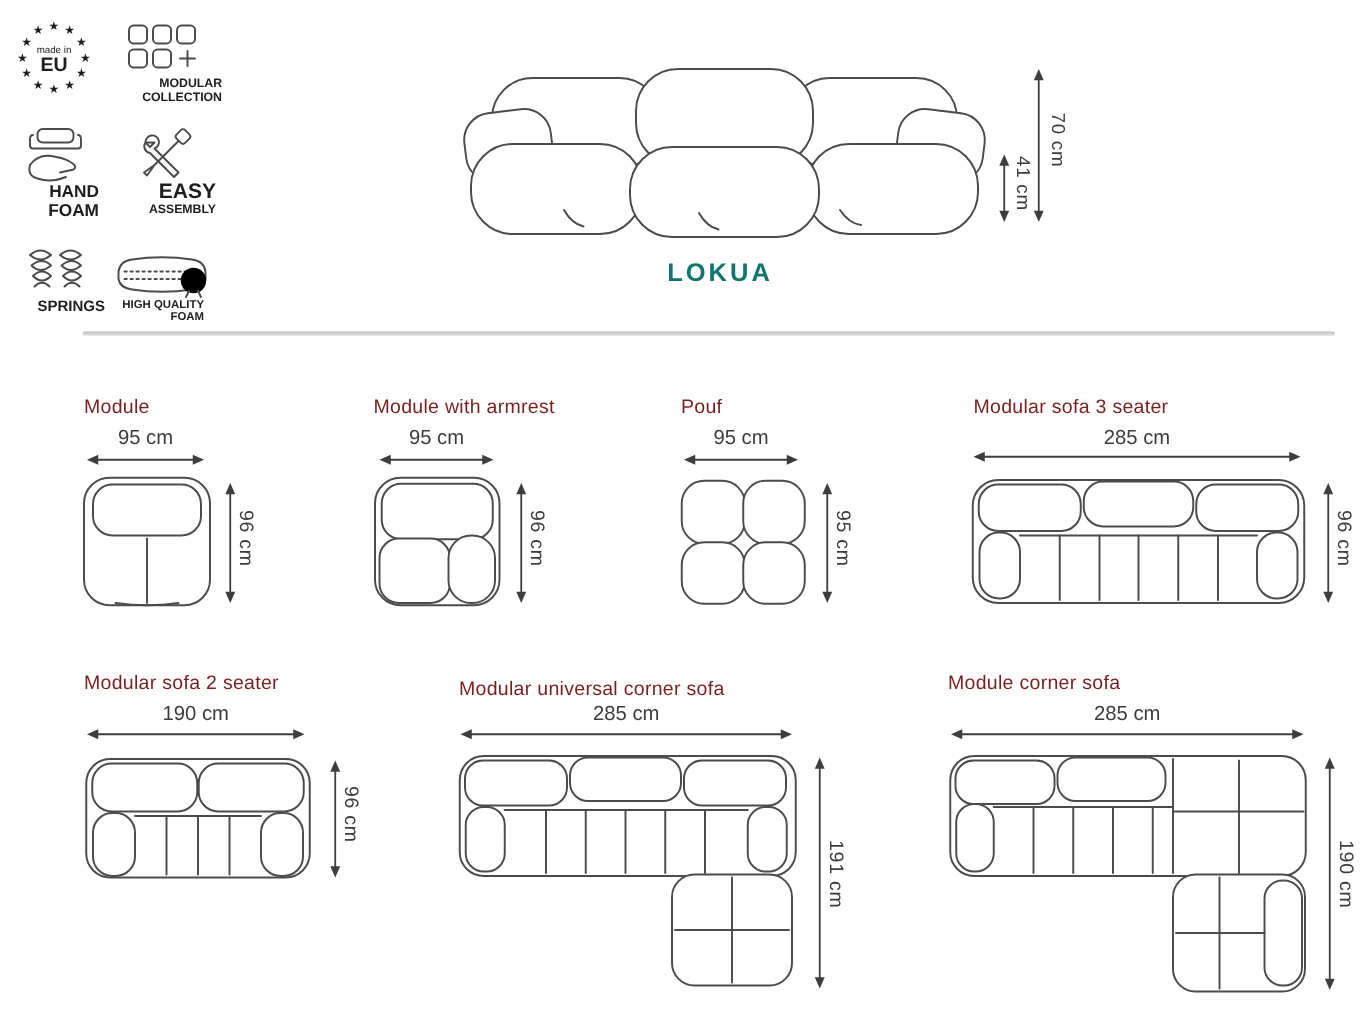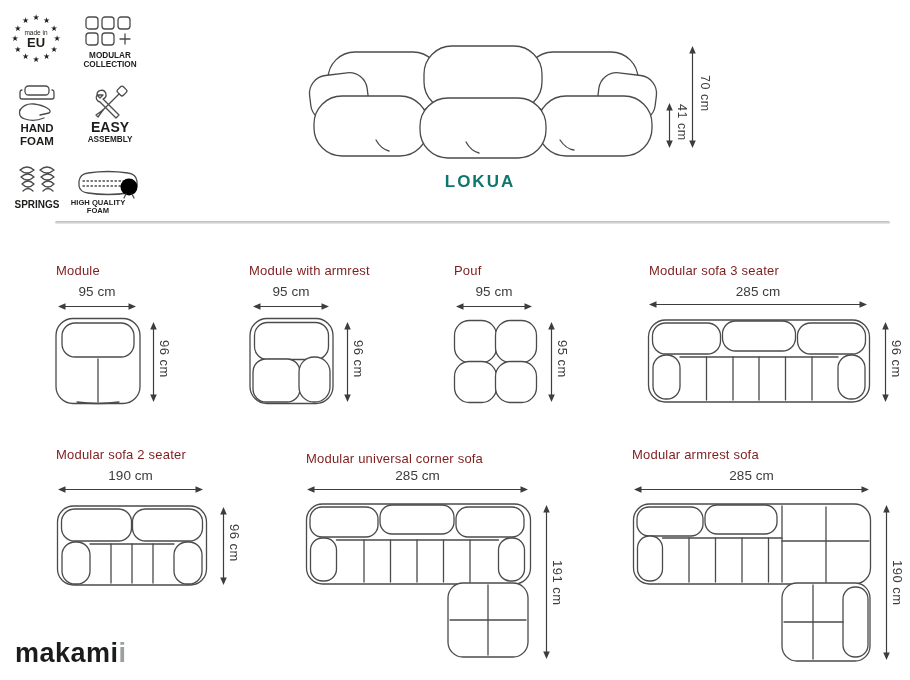--- a/index.html
+++ b/index.html
@@ -11,21 +11,21 @@
   .draw .wf{fill:#ffffff;}
   
   .arr line{stroke:#3d3d3d;stroke-width:1.2;}
   .arr polygon{fill:#3d3d3d;stroke:none;}
   
   .diagram-title{font-size:13px;color:#7f1d1d;letter-spacing:.2px;white-space:nowrap;}
   .dim-label{font-size:13.5px;color:#3c3c3c;text-align:center;white-space:nowrap;}
   .vlabel{writing-mode:vertical-rl;font-size:13px;color:#3c3c3c;letter-spacing:.5px;white-space:nowrap;}
   .vlabel.small{font-size:12.5px;}
   .product-name{font-size:17px;font-weight:700;letter-spacing:2px;color:#0f766e;text-align:center;}
-  .badge-label{font-weight:700;color:#1d1d1b;text-align:center;line-height:1.1;}
+  .badge-label{font-weight:700;color:#1d1d1b;text-align:right;line-height:1.1;}
   .divider{background:linear-gradient(to bottom,#b9b9b9,#ececec);border-radius:2px;}
   .logo{font-size:27px;font-weight:700;letter-spacing:.5px;color:#1c1c1c;}
   .logo .accent{color:#9aa0a0;}
   .badge-svg text{fill:#1d1d1b;stroke:none;}
 </style>
 </head>
 <body>
 
 <div class="stage">
 
@@ -296,21 +296,21 @@
     </svg>
     <svg class="abs arr" style="left:542px;top:504px" width="9" height="156">
       <line x1="4.5" y1="7" x2="4.5" y2="149"></line>
         <polygon points="4.5,1 1.2,8.5 7.8,8.5"></polygon>
         <polygon points="4.5,155 1.2,147.5 7.8,147.5"></polygon>
     </svg>
     <div class="abs vlabel" style="left:550px;top:560px">191 cm</div>
   </div>
 
   <div>
-    <div class="abs diagram-title" style="left:632px;top:447px">Modular armrest sofa</div>
+    <div class="abs diagram-title" style="left:632px;top:447px">Module corner sofa</div>
     <div class="abs dim-label" style="left:633px;top:468px;width:237px">285 cm</div>
     <svg class="abs arr" style="left:633px;top:485px" width="237" height="9">
       <line x1="7" y1="4.5" x2="230" y2="4.5"></line>
         <polygon points="1,4.5 8.5,1.2 8.5,7.8"></polygon>
         <polygon points="236,4.5 228.5,1.2 228.5,7.8"></polygon>
     </svg>
     <svg class="abs draw" style="left:632px;top:501px" width="240" height="162" viewBox="0 0 240 162">
       <rect class="wf" x="1.5" y="3" width="237" height="80" rx="16"></rect>
       <rect class="wf" x="5" y="6" width="66" height="29" rx="12"></rect>
       <rect class="wf" x="73" y="4" width="72" height="29" rx="12"></rect>
@@ -326,15 +326,14 @@
       <path d="M181,84 V158"></path>
     </svg>
     <svg class="abs arr" style="left:882px;top:504px" width="9" height="157">
       <line x1="4.5" y1="7" x2="4.5" y2="150"></line>
         <polygon points="4.5,1 1.2,8.5 7.8,8.5"></polygon>
         <polygon points="4.5,156 1.2,148.5 7.8,148.5"></polygon>
     </svg>
     <div class="abs vlabel" style="left:890px;top:560px">190 cm</div>
   </div>
 
-  <div class="abs logo" style="left:15px;top:638px"><span>makami</span><span class="accent">i</span></div>
 
 </div>
 
 </body></html>

